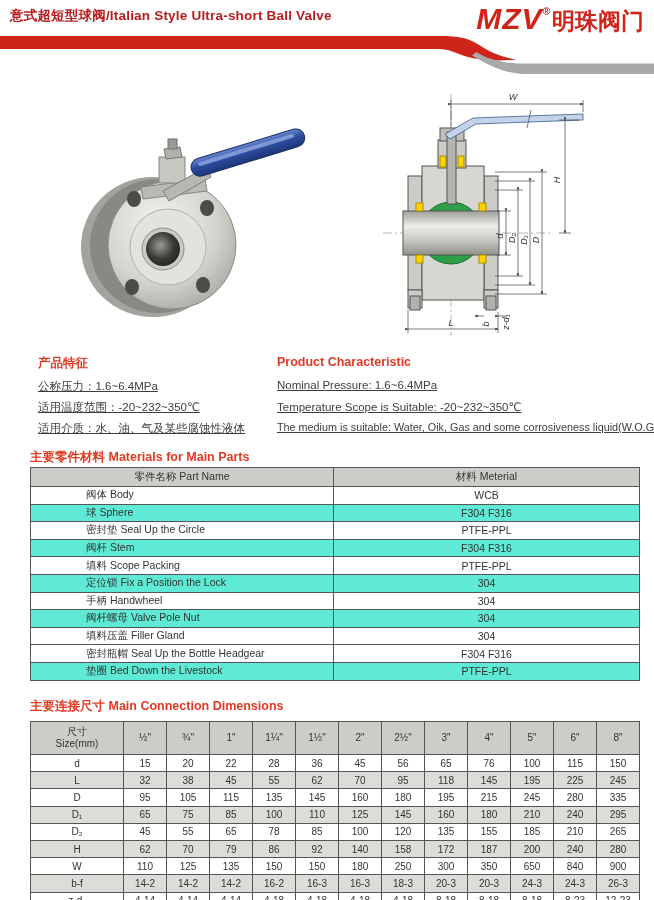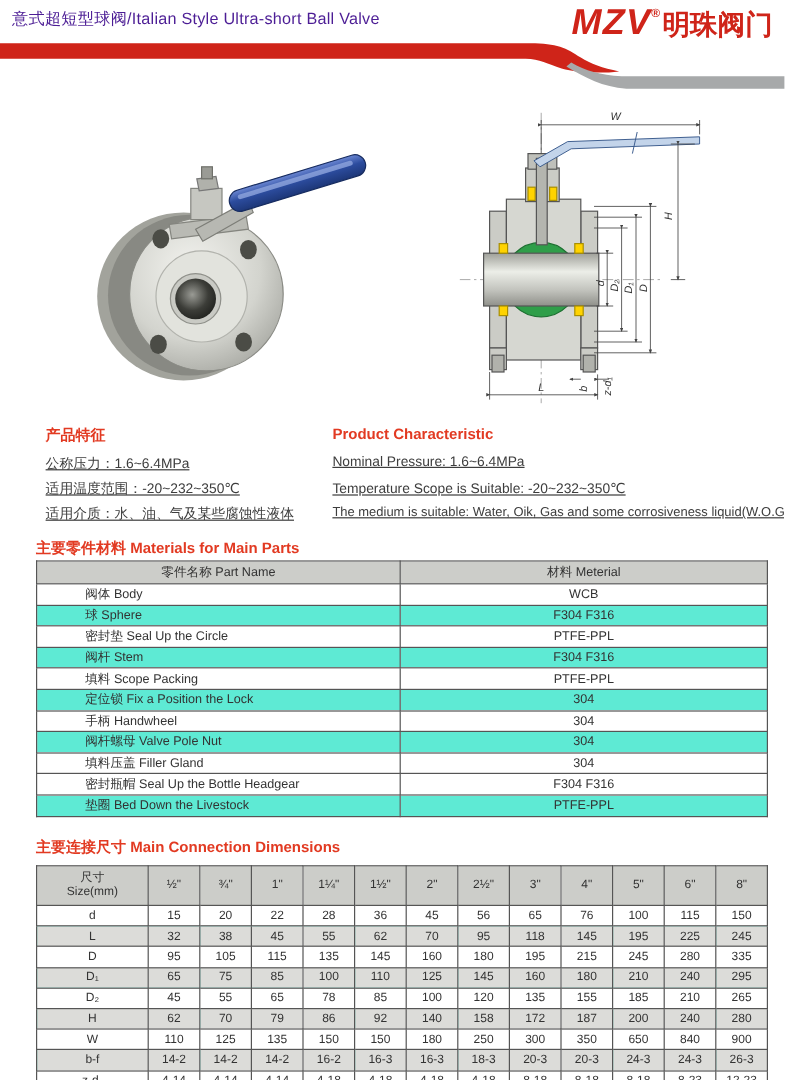--- a/index.html
+++ b/index.html
@@ -1,39 +1,39 @@
 <!DOCTYPE html>
 <html style="--red: #cf2419; --hred: #e23a22; --gray: #a7a9aa;"><head>
 <meta charset="utf-8">
 <style>
   html,body{margin:0;padding:0;background:#fff;}
   .page{position:relative;width:654px;height:900px;background:#fff;overflow:hidden;
         font-family:"Liberation Sans","DejaVu Sans",sans-serif;color:#333;}
   
-  .page-title{position:absolute;left:10px;top:7px;font-size:13.5px;font-weight:normal;color:#4c1d95;letter-spacing:.2px;text-align:right;}
+  .page-title{position:absolute;left:10px;top:7px;font-size:13.5px;font-weight:bold;color:#b91c1c;letter-spacing:.2px;text-align:right;}
   .logo{position:absolute;right:10px;top:2px;color:var(--red);white-space:nowrap;}
   .logo .mzv{font-size:30px;font-weight:800;font-style:italic;letter-spacing:1px;margin-left:28px;}
   .logo .reg{font-size:10px;vertical-align:14px;font-weight:bold;}
   .logo .cn{font-size:23px;font-weight:800;margin-left:2px;}
   .ribbon{position:absolute;left:0;top:30px;width:654px;height:46px;}
   
   .photo{position:absolute;left:55px;top:95px;width:290px;height:235px;}
   .drawing{position:absolute;left:383px;top:80px;width:271px;height:262px;}
   
   .sec-heading{position:absolute;font-size:12.5px;font-weight:bold;color:var(--hred);}
   .feat-line{position:absolute;font-size:11.5px;color:#3d3d3d;white-space:nowrap;text-decoration:underline;}
   
   table{border-collapse:collapse;table-layout:fixed;}
   td,th{border:1px solid #555;font-weight:normal;overflow:hidden;white-space:nowrap;}
   tr.alt{background:#5eead4;}
   thead th{background:#cccdc9;}
   .materials-table{position:absolute;left:30px;top:467px;width:610px;font-size:10.5px;}
   .materials-table th{height:16px;}
   .materials-table td{height:14.6px;}
-  .materials-table td:first-child{text-align:left;padding-left:40px;width:300px;}
+  .materials-table td:first-child{text-align:left;padding-left:55px;width:300px;}
   .materials-table td:last-child,.materials-table th{text-align:center;}
   .dims-table{position:absolute;left:30px;top:721px;width:610px;font-size:10px;}
   .dims-table thead th{height:30px;text-align:center;font-size:10px;line-height:12px;}
   .dims-table tbody th,.dims-table tbody td{height:14.2px;text-align:center;background-clip:padding-box;}
   .dims-table tbody tr.alt th,.dims-table tbody tr.alt td{background:#dcdcd9;}
   .dims-table th:first-child{width:90px;}
 </style>
 </head>
 <body>
 

